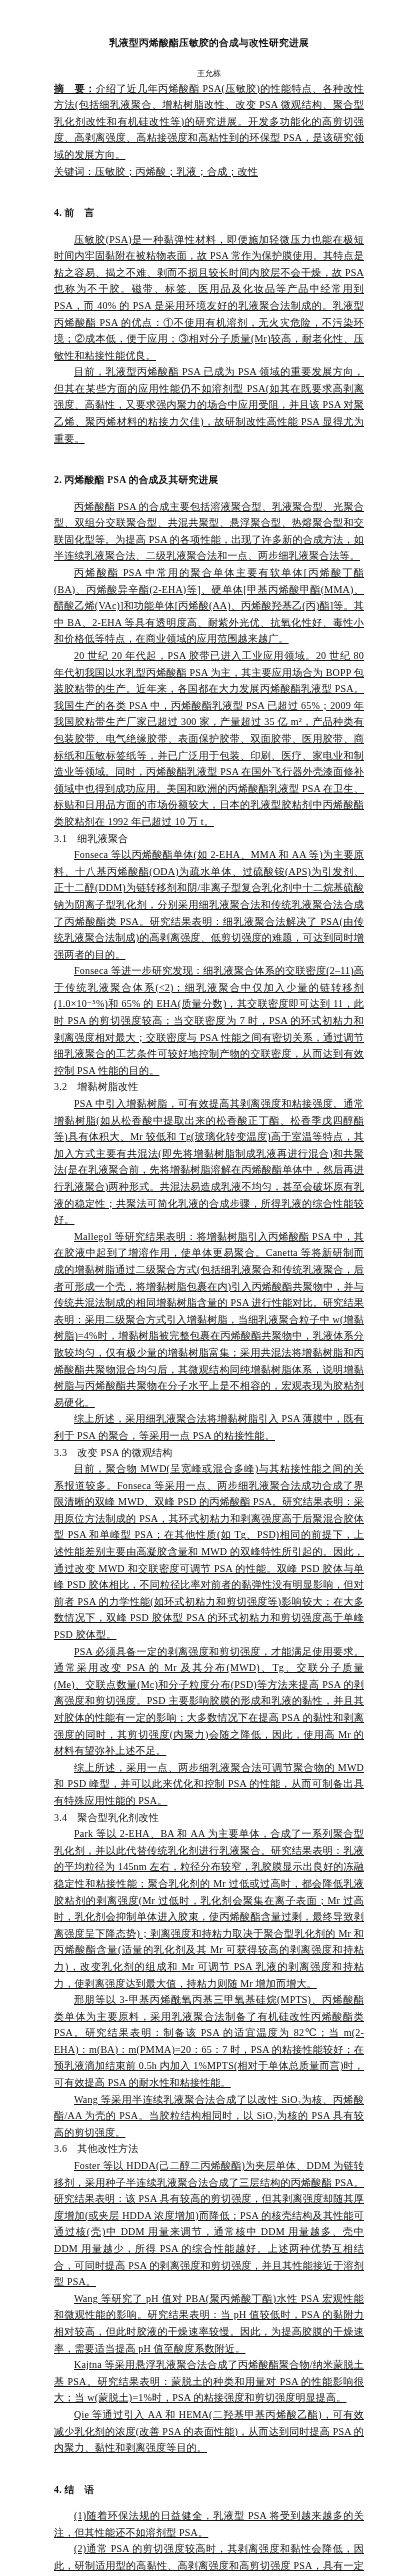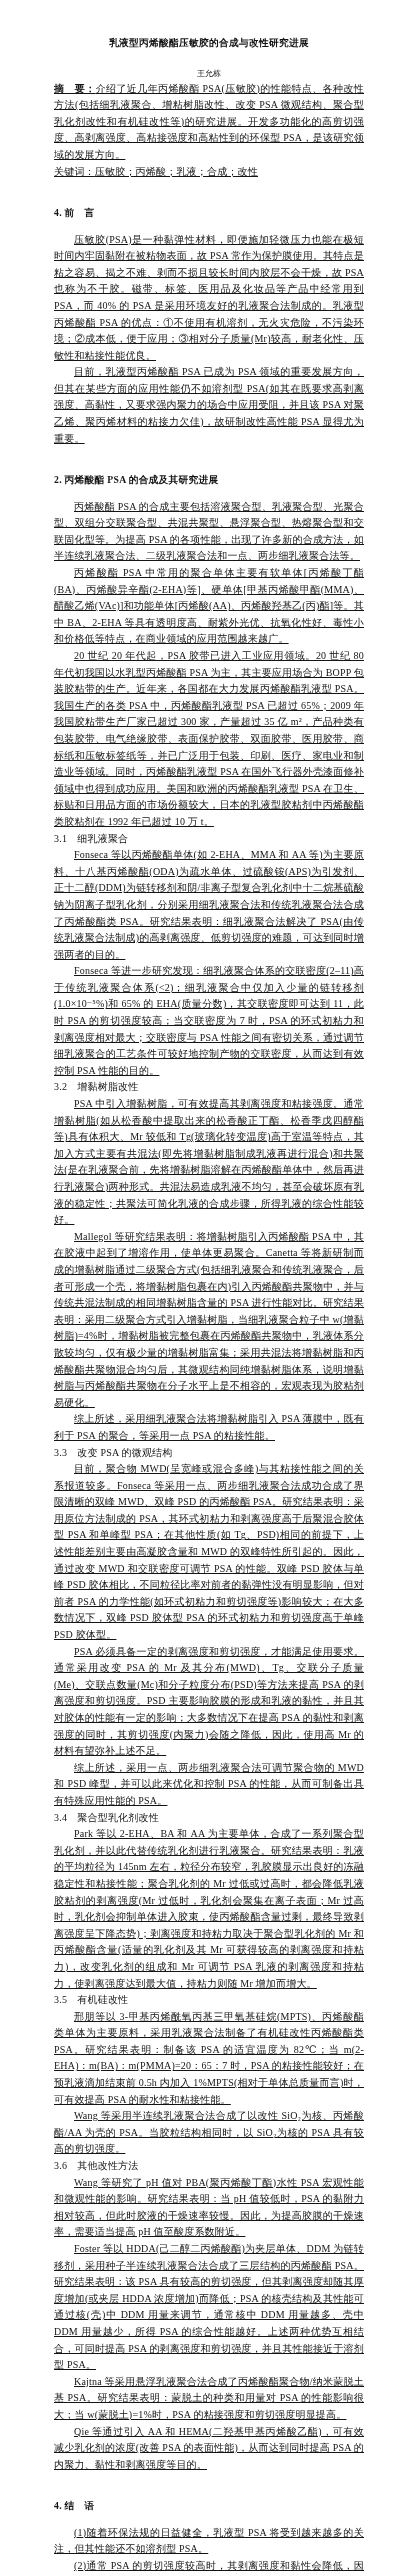--- a/index.html
+++ b/index.html
@@ -96,27 +96,26 @@
   <p class="para">综上所述，采用细乳液聚合法将增黏树脂引入 PSA 薄膜中，既有利于 PSA 的聚合，等采用一点 PSA 的粘接性能。</p>
 
   <h3 class="subsec">3.3　改变 PSA 的微观结构</h3>
   <p class="para">目前，聚合物 MWD(呈宽峰或混合多峰)与其粘接性能之间的关系报道较多。Fonseca 等采用一点、两步细乳液聚合法成功合成了界限清晰的双峰 MWD、双峰 PSD 的丙烯酸酯 PSA。研究结果表明：采用原位方法制成的 PSA，其环式初粘力和剥离强度高于后聚混合胶体型 PSA 和单峰型 PSA；在其他性质(如 Tg、PSD)相同的前提下，上述性能差别主要由高凝胶含量和 MWD 的双峰特性所引起的。因此，通过改变 MWD 和交联密度可调节 PSA 的性能。双峰 PSD 胶体与单峰 PSD 胶体相比，不同粒径比率对前者的黏弹性没有明显影响，但对前者 PSA 的力学性能(如环式初粘力和剪切强度等)影响较大；在大多数情况下，双峰 PSD 胶体型 PSA 的环式初粘力和剪切强度高于单峰 PSD 胶体型。</p>
   <p class="para">PSA 必须具备一定的剥离强度和剪切强度，才能满足使用要求。通常采用改变 PSA 的 Mr 及其分布(MWD)、Tg、交联分子质量(Me)、交联点数量(Mc)和分子粒度分布(PSD)等方法来提高 PSA 的剥离强度和剪切强度。PSD 主要影响胶膜的形成和乳液的黏性，并且其对胶体的性能有一定的影响；大多数情况下在提高 PSA 的黏性和剥离强度的同时，其剪切强度(内聚力)会随之降低，因此，使用高 Mr 的材料有望弥补上述不足。</p>
   <p class="para">综上所述，采用一点、两步细乳液聚合法可调节聚合物的 MWD 和 PSD 峰型，并可以此来优化和控制 PSA 的性能，从而可制备出具有特殊应用性能的 PSA。</p>
 
   <h3 class="subsec">3.4　聚合型乳化剂改性</h3>
   <p class="para">Park 等以 2-EHA、BA 和 AA 为主要单体，合成了一系列聚合型乳化剂，并以此代替传统乳化剂进行乳液聚合。研究结果表明：乳液的平均粒径为 145nm 左右，粒径分布较窄，乳胶膜显示出良好的冻融稳定性和粘接性能；聚合乳化剂的 Mr 过低或过高时，都会降低乳液胶粘剂的剥离强度(Mr 过低时，乳化剂会聚集在离子表面；Mr 过高时，乳化剂会抑制单体进入胶束，使丙烯酸酯含量过剩，最终导致剥离强度呈下降态势)；剥离强度和持粘力取决于聚合型乳化剂的 Mr 和丙烯酸酯含量(适量的乳化剂及其 Mr 可获得较高的剥离强度和持粘力)，改变乳化剂的组成和 Mr 可调节 PSA 乳液的剥离强度和持粘力，使剥离强度达到最大值，持粘力则随 Mr 增加而增大。</p>
 
-  <h3 class="subsec">3.5　有机硅改性</h3>
   <p class="para">邢朋等以 3-甲基丙烯酰氧丙基三甲氧基硅烷(MPTS)、丙烯酸酯类单体为主要原料，采用乳液聚合法制备了有机硅改性丙烯酸酯类 PSA。研究结果表明：制备该 PSA 的适宜温度为 82℃；当 m(2-EHA)：m(BA)：m(PMMA)=20：65：7 时，PSA 的粘接性能较好；在预乳液滴加结束前 0.5h 内加入 1%MPTS(相对于单体总质量而言)时，可有效提高 PSA 的耐水性和粘接性能。</p>
   <p class="para">Wang 等采用半连续乳液聚合法合成了以改性 SiO₂为核、丙烯酸酯/AA 为壳的 PSA。当胶粒结构相同时，以 SiO₂为核的 PSA 具有较高的剪切强度。</p>
 
   <h3 class="subsec">3.6　其他改性方法</h3>
+  <p class="para">Foster 等以 HDDA(己二醇二丙烯酸酯)为夹层单体、DDM 为链转移剂，采用种子半连续乳液聚合法合成了三层结构的丙烯酸酯 PSA。研究结果表明：该 PSA 具有较高的剪切强度，但其剥离强度却随其厚度增加(或夹层 HDDA 浓度增加)而降低；PSA 的核壳结构及其性能可通过核(壳)中 DDM 用量来调节，通常核中 DDM 用量越多、壳中 DDM 用量越少，所得 PSA 的综合性能越好。上述两种优势互相结合，可同时提高 PSA 的剥离强度和剪切强度，并且其性能接近于溶剂型 PSA。</p>
   <p class="para">Wang 等研究了 pH 值对 PBA(聚丙烯酸丁酯)水性 PSA 宏观性能和微观性能的影响。研究结果表明：当 pH 值较低时，PSA 的黏附力相对较高，但此时胶液的干燥速率较慢。因此，为提高胶膜的干燥速率，需要适当提高 pH 值至酸度系数附近。</p>
-  <p class="para">Foster 等以 HDDA(己二醇二丙烯酸酯)为夹层单体、DDM 为链转移剂，采用种子半连续乳液聚合法合成了三层结构的丙烯酸酯 PSA。研究结果表明：该 PSA 具有较高的剪切强度，但其剥离强度却随其厚度增加(或夹层 HDDA 浓度增加)而降低；PSA 的核壳结构及其性能可通过核(壳)中 DDM 用量来调节，通常核中 DDM 用量越多、壳中 DDM 用量越少，所得 PSA 的综合性能越好。上述两种优势互相结合，可同时提高 PSA 的剥离强度和剪切强度，并且其性能接近于溶剂型 PSA。</p>
   <p class="para">Kajtna 等采用悬浮乳液聚合法合成了丙烯酸酯聚合物/纳米蒙脱土基 PSA。研究结果表明：蒙脱土的种类和用量对 PSA 的性能影响很大；当 w(蒙脱土)=1%时，PSA 的粘接强度和剪切强度明显提高。</p>
   <p class="para">Qie 等通过引入 AA 和 HEMA(二羟基甲基丙烯酸乙酯)，可有效减少乳化剂的浓度(改善 PSA 的表面性能)，从而达到同时提高 PSA 的内聚力、黏性和剥离强度等目的。</p>
 
   <h2 class="sec">4. 结　语</h2>
   <p class="para">(1)随着环保法规的日益健全，乳液型 PSA 将受到越来越多的关注，但其性能还不如溶剂型 PSA。</p>
   <p class="para">(2)通常 PSA 的剪切强度较高时，其剥离强度和黏性会降低，因此，研制适用型的高黏性、高剥离强度和高剪切强度 PSA，具有一定的挑战性，也是未来 PSA 领域的研究重点。</p>
   <p class="para">(8)通过引入含极性官能团的单体、采用新的聚合方法，可以控制胶体粒子的结构，使 PSA 的表面性能和内聚力同时提高，有利于实现高剪切强度、高剥离强度和高黏性 PSA 的商品化。</p>
 
   <h2 class="sec">5. 参考文献</h2>
 

